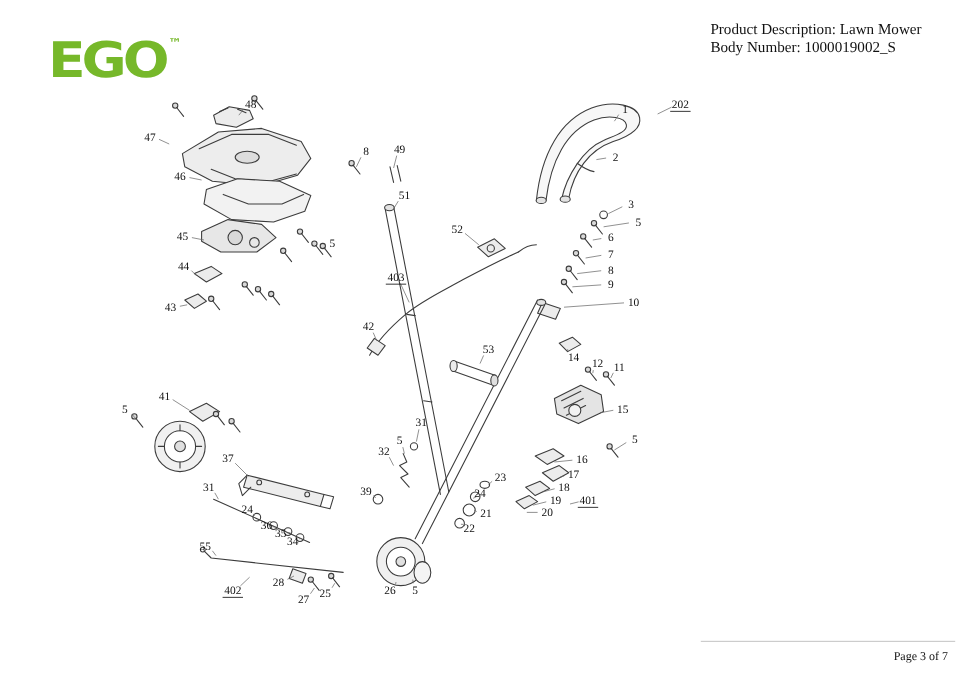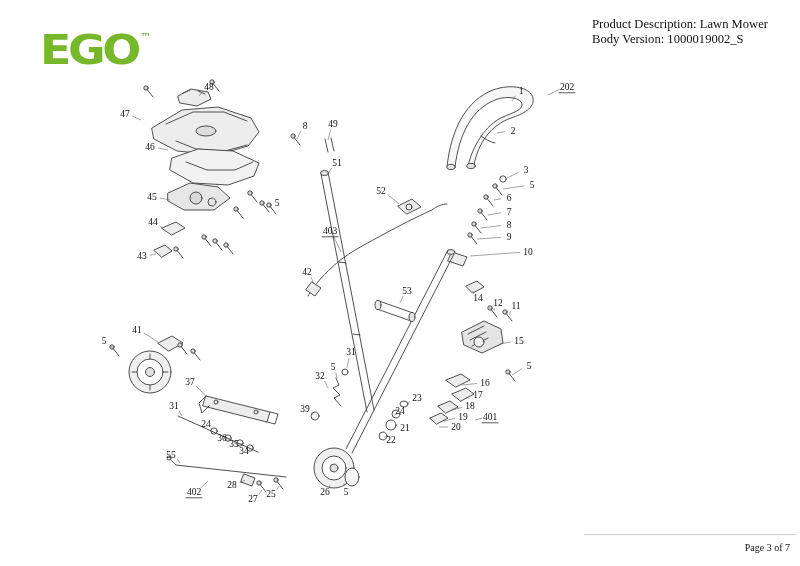--- a/index.html
+++ b/index.html
@@ -27,21 +27,21 @@
   <div class="logo">
     <span>EGO</span><sup>™</sup>
   </div>
 
   <div class="info">
     <div class="info-line">
       <span>Product Description:</span>
       <span>Lawn Mower</span>
     </div>
     <div class="info-line">
-      <span>Body Version:</span>
+      <span>Body Number:</span>
       <span>1000019002_S</span>
     </div>
   </div>
 
   <svg id="diagram-svg" width="800" height="566" viewBox="0 0 800 566">
     <defs>
       <g id="scr">
         <circle r="2.2" fill="#d9d9d9"></circle>
         <path d="M1.2,1.6 L7,9"></path>
       </g>

